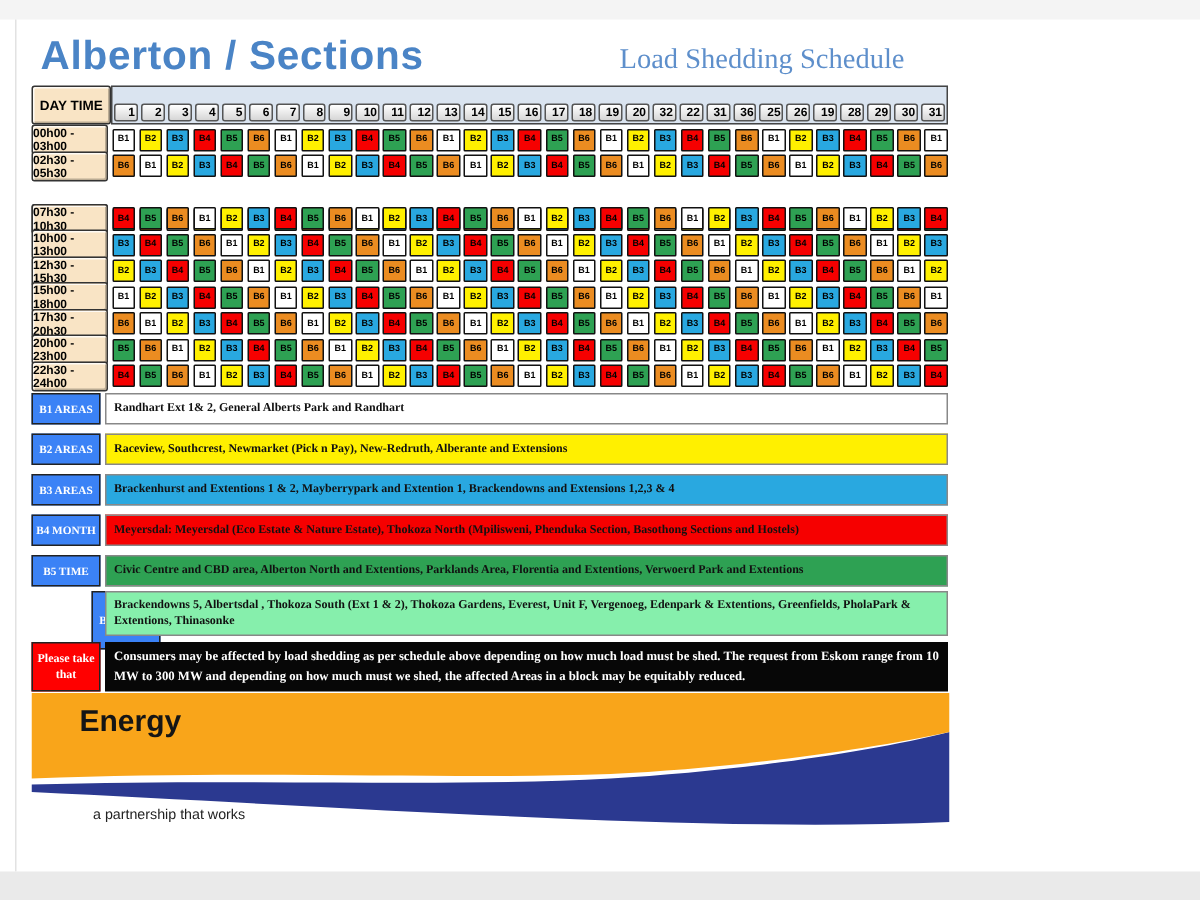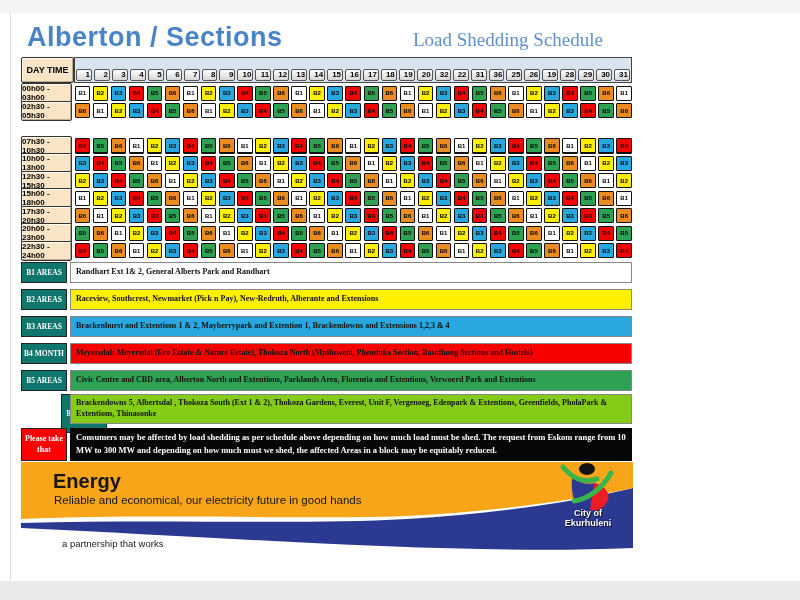--- a/index.html
+++ b/index.html
@@ -27,21 +27,21 @@
   .sched-row{position:absolute;left:21px;width:611px;height:14px;display:grid;
              grid-template-columns:51px repeat(31,1fr);column-gap:2.5px;}
   .time-label{background:#F9E4C5;border:1px solid #333;border-radius:2px;display:flex;align-items:center;
               justify-content:center;font-size:8px;font-weight:bold;
               box-shadow:inset 1px 1px 0 rgba(255,255,255,.8),inset -1px -1px 0 rgba(0,0,0,.25);}
   .cellwrap{display:flex;align-items:center;justify-content:center;}
   .blockcell{width:13.5px;height:13px;border:1px solid #111;border-radius:1px;display:flex;
              align-items:center;justify-content:center;font-size:6px;font-weight:bold;color:#000;}
 
   
-  .area-label{position:absolute;left:21px;width:46px;background:#0f766e;border:1px solid #222;
+  .area-label{position:absolute;left:21px;width:46px;background:#3b82f6;border:1px solid #222;
               color:#fff;font-family:"Liberation Serif",serif;font-weight:bold;font-size:7.5px;
               display:flex;align-items:center;justify-content:center;box-sizing:border-box;}
   .area-text{position:absolute;left:70px;width:562px;border:1px solid #888;box-sizing:border-box;
              display:flex;align-items:center;padding:0 5px;font-family:"Liberation Serif",serif;
              font-weight:bold;font-size:8px;color:#111;line-height:1.35;}
 
   
   .note-label{position:absolute;left:21px;top:428px;width:46px;height:33px;background:#FF0000;
               border:1px solid #222;color:#fff;font-family:"Liberation Serif",serif;font-weight:bold;
               font-size:8px;display:flex;align-items:center;justify-content:center;text-align:center;
@@ -1072,43 +1072,29 @@
 
 <div id="areaLegend">
     <div class="area-label" style="top: 262px; height: 21px;">B1 AREAS</div>
     <div class="area-text" style="top: 262px; height: 21px; background: rgb(255, 255, 255);">Randhart Ext  1&amp; 2, General Alberts Park and Randhart</div>
     <div class="area-label" style="top: 289px; height: 21px;">B2 AREAS</div>
     <div class="area-text" style="top: 289px; height: 21px; background: rgb(255, 240, 0);">Raceview, Southcrest, Newmarket (Pick n Pay), New-Redruth, Alberante and Extensions</div>
     <div class="area-label" style="top: 316px; height: 21px;">B3 AREAS</div>
     <div class="area-text" style="top: 316px; height: 21px; background: rgb(41, 168, 224);">Brackenhurst and Extentions 1 &amp; 2, Mayberrypark and Extention 1, Brackendowns and Extensions 1,2,3 &amp; 4</div>
     <div class="area-label" style="top: 343px; height: 21px;">B4 MONTH</div>
     <div class="area-text" style="top: 343px; height: 21px; background: rgb(246, 0, 0);">Meyersdal: Meyersdal (Eco Estate &amp; Nature Estate), Thokoza North (Mpilisweni, Phenduka Section, Basothong Sections and Hostels)</div>
-    <div class="area-label" style="top: 370px; height: 21px;">B5 AREAS</div>
+    <div class="area-label" style="top: 370px; height: 21px;">B5 TIME</div>
     <div class="area-text" style="top: 370px; height: 21px; background: rgb(46, 161, 83);">Civic Centre and CBD area, Alberton North and Extentions, Parklands Area, Florentia and Extentions, Verwoerd Park and Extentions</div>
     <div class="area-label" style="top: 394px; height: 39px; margin-left: 40px;">B6 AREAS</div>
-    <div class="area-text" style="top: 394px; height: 30px; background: #84cc16;">Brackendowns 5, Albertsdal , Thokoza South (Ext 1 &amp; 2), Thokoza Gardens, Everest, Unit F, Vergenoeg, Edenpark &amp; Extentions, Greenfields, PholaPark &amp; Extentions, Thinasonke</div>
+    <div class="area-text" style="top: 394px; height: 30px; background: #86efac;">Brackendowns 5, Albertsdal , Thokoza South (Ext 1 &amp; 2), Thokoza Gardens, Everest, Unit F, Vergenoeg, Edenpark &amp; Extentions, Greenfields, PholaPark &amp; Extentions, Thinasonke</div>
   </div>
 
 <div class="note-label">Please take that</div>
 <div class="note-text">Consumers may be affected by load shedding as per schedule above depending on how much load must be shed. The request from Eskom range from 10 MW to 300 MW and depending on how much must we shed, the affected Areas in a block may be equitably reduced.</div>
 
 <div class="banner">
   <svg width="612" height="88" viewBox="0 0 612 88">
     <path id="bluePath" d="M0 61 C150 57 280 63 386 57 C470 52 556 40 612 26 L612 86 C450 93 250 78 0 66 Z" fill="#2B3990"></path>
     <path id="orangePath" d="M0 0 H612 V26 C556 38 470 50 386 54 C280 58 150 51 0 57 Z" fill="#F9A51A"></path>
   </svg>
   <div class="energy">Energy</div>
-  <div class="tagline">Reliable and economical, our electricity future in good hands</div>
-  <div class="logo">
-    <svg width="80" height="52" viewBox="0 0 64 52">
-      <path id="logoTorsoBlue" d="M16 16 C24 21 32 23 40 21 L36 48 C24 50 14 42 16 16 Z" fill="#2B3990"></path>
-      <path id="logoTorsoRed" d="M42 22 C50 26 54 32 52 38 C48 47 40 50 34 48 L38 22 Z" fill="#ED1C24"></path>
-      <ellipse id="logoHead" cx="31" cy="7" rx="8" ry="6" fill="#141414"></ellipse>
-      <path id="logoRibbonTop" d="M7 5 C17 17 27 21 41 17" stroke="#39B54A" stroke-width="5" fill="none" stroke-linecap="round"></path>
-      <path id="logoRibbonBottom" d="M18 39 C32 37 46 27 55 11" stroke="#39B54A" stroke-width="5" fill="none" stroke-linecap="round"></path>
-    </svg>
-    <div class="logo-text">
-      <span>City of</span><br>
-      <span>Ekurhuleni</span>
-    </div>
-  </div>
 </div>
 <div class="partnership">a partnership that works</div>
 
 </body></html>

